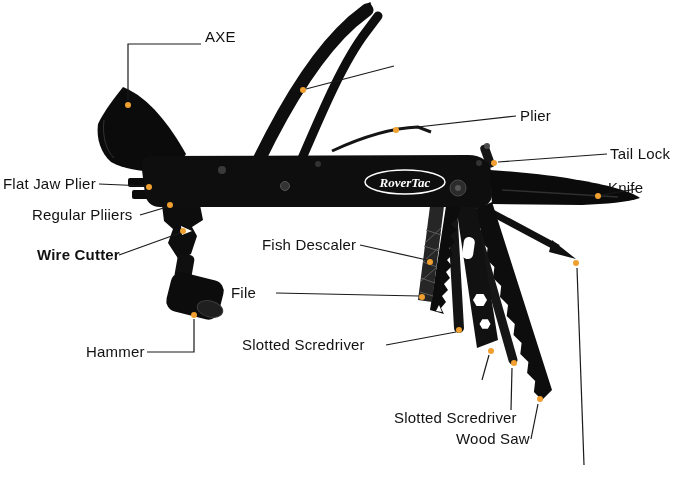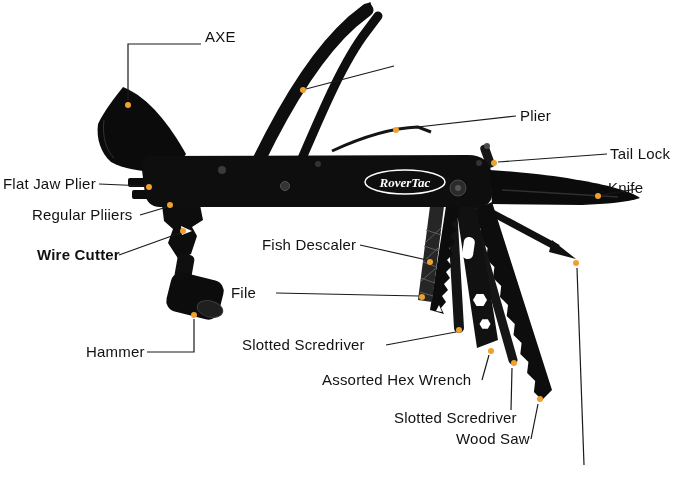--- a/index.html
+++ b/index.html
@@ -150,16 +150,15 @@
   <span class="callout-label" style="left:520px;top:107px;">Plier</span>
   <span class="callout-label" style="left:610px;top:145px;">Tail Lock</span>
   <span class="callout-label" style="left:608px;top:179px;">Knife</span>
   <span class="callout-label" style="left:3px;top:175px;">Flat Jaw Plier</span>
   <span class="callout-label" style="left:32px;top:206px;">Regular Pliiers</span>
   <span class="callout-label" style="left:37px;top:246px;font-weight:bold;">Wire Cutter</span>
   <span class="callout-label" style="left:262px;top:236px;">Fish Descaler</span>
   <span class="callout-label" style="left:231px;top:284px;">File</span>
   <span class="callout-label" style="left:86px;top:343px;">Hammer</span>
   <span class="callout-label" style="left:242px;top:336px;">Slotted Scredriver</span>
-  <span class="callout-label" style="left:322px;top:371px;">Assorted Hex Wrench</span>
   <span class="callout-label" style="left:394px;top:401px;margin-top:8px;">Slotted Scredriver</span>
   <span class="callout-label" style="left:456px;top:430px;">Wood Saw</span>
 </div>
 
 </body></html>

